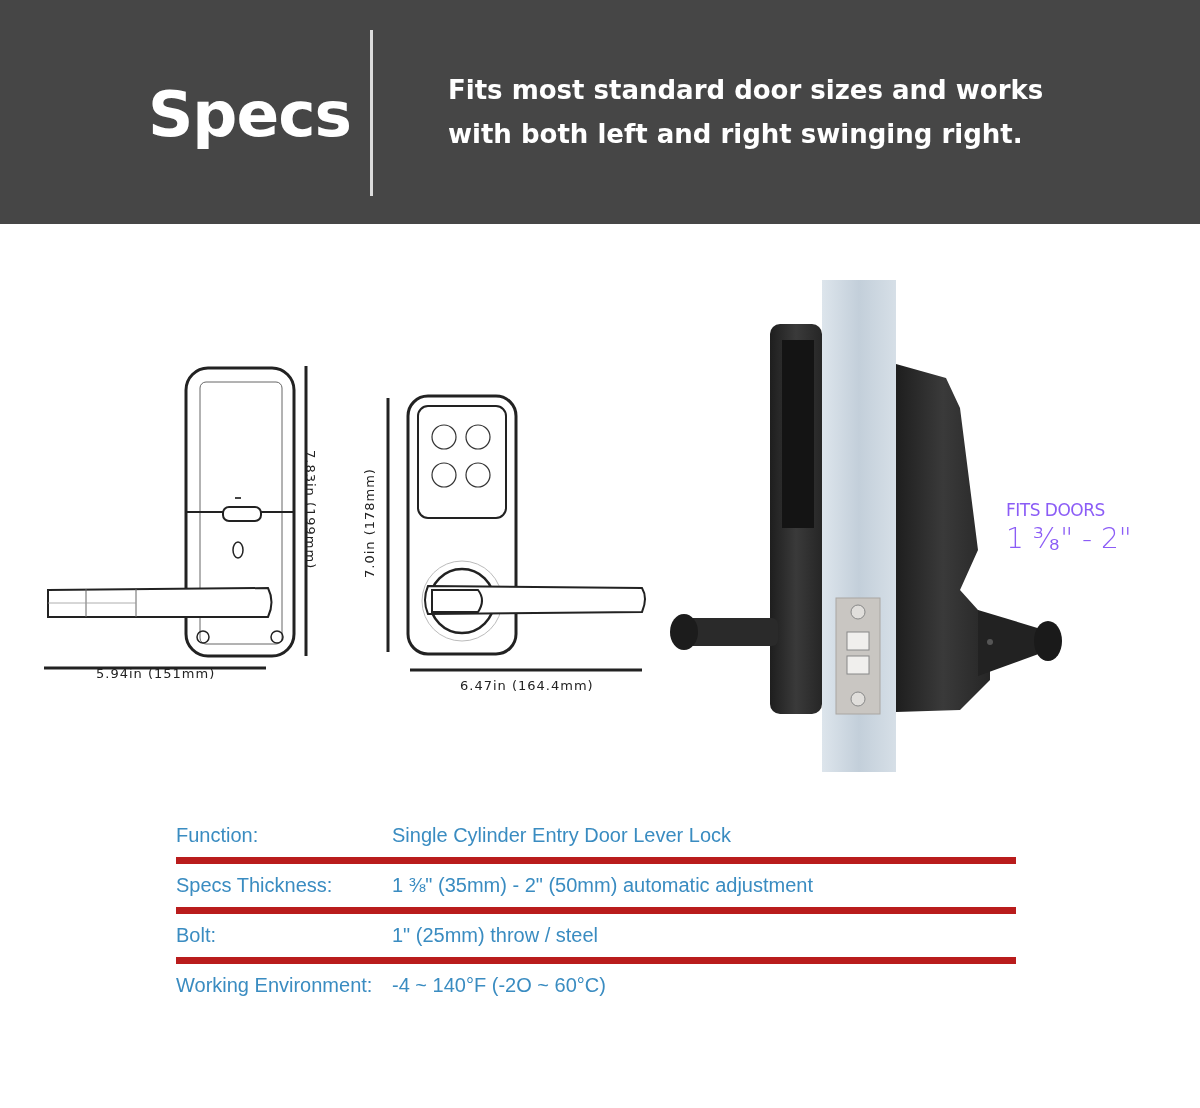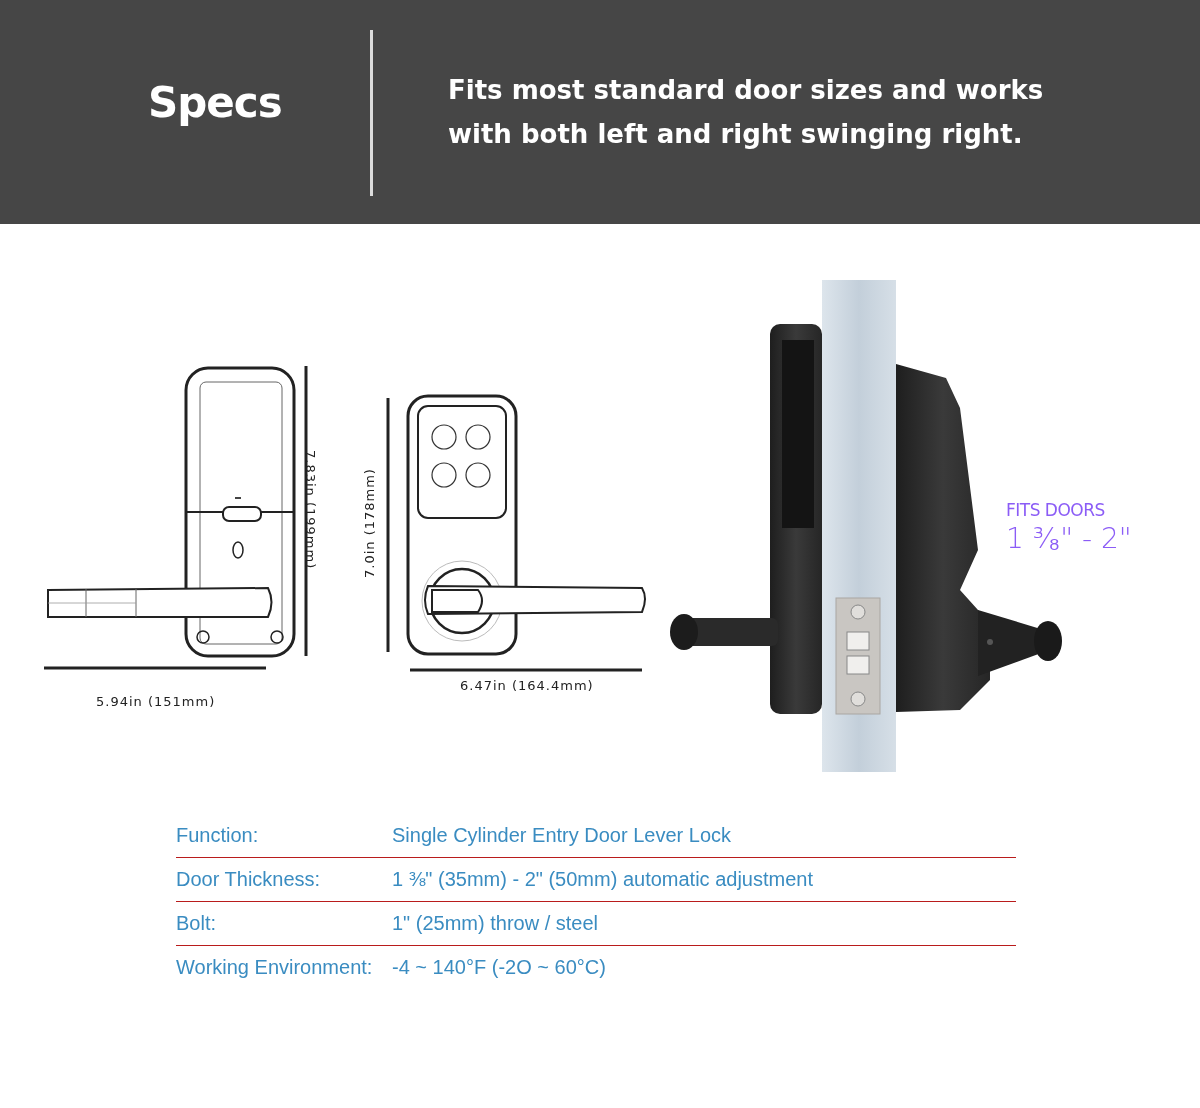--- a/index.html
+++ b/index.html
@@ -4,21 +4,21 @@
 <style>
   html, body { margin: 0; padding: 0; }
   body {
     width: 1200px; height: 1108px; background: #ffffff; position: relative; overflow: hidden;
     font-family: "DejaVu Sans", sans-serif;
   }
   .header {
     position: absolute; left: 0; top: 0; width: 1200px; height: 224px; background: #464646;
   }
   .header-title {
-    position: absolute; left: 148px; top: 78px; color: #ffffff; font-size: 42px; font-weight: bold;
+    position: absolute; left: 148px; top: 78px; color: #ffffff; font-size: 63px; font-weight: bold;
     letter-spacing: -1px;
   }
   .header-divider {
     position: absolute; left: 370px; top: 30px; width: 3px; height: 166px; background: #dcdcdc;
   }
   .header-tagline {
     position: absolute; left: 448px; top: 68px; color: #ffffff; font-size: 26px; font-weight: bold;
     line-height: 44px; width: 720px;
   }
   .dim-label {
@@ -29,21 +29,21 @@
   .fits {
     position: absolute; left: 1006px; top: 500px; color: #8b5cf6;
   }
   .fits-title { font-size: 17px; letter-spacing: -0.5px; }
   .fits-range { font-size: 28px; margin-top: 2px; font-weight: 300; }
   .spec-table {
     position: absolute; left: 176px; top: 814px; width: 840px;
     font-family: "Liberation Sans", sans-serif; color: #3a8cc1; font-size: 20px;
   }
   .spec-row {
-    display: flex; height: 43px; align-items: center; border-bottom: 1px solid #b91c1c;
+    display: flex; height: 43px; align-items: center; border-bottom: 7px solid #b91c1c;
   }
   .spec-row:last-child { border-bottom: none; }
   .spec-label { width: 216px; flex: none; white-space: nowrap; }
   .spec-value { white-space: nowrap; }
 </style>
 </head>
 <body>
 
 <div class="header">
   <div class="header-title">Specs</div>
@@ -68,21 +68,21 @@
 
   <path d="M8 230 L228 228 Q235 242 228 257 L8 257 Z" fill="#fff" stroke="#222" stroke-width="2"></path>
   <line x1="46" y1="229" x2="46" y2="257" stroke="#666" stroke-width="1"></line>
   <line x1="96" y1="229" x2="96" y2="257" stroke="#666" stroke-width="1"></line>
   <line x1="8" y1="243" x2="96" y2="243" stroke="#999" stroke-width="0.8"></line>
 
   <line x1="266" y1="6" x2="266" y2="296" stroke="#222" stroke-width="3"></line>
   <line x1="4" y1="308" x2="226" y2="308" stroke="#222" stroke-width="3"></line>
 </svg>
 <div class="dim-label vert" style="left:318px;top:450px;transform:rotate(90deg) translateX(0) ;">7.83in (199mm)</div>
-<div class="dim-label" style="left:96px;top:694px;">5.94in (151mm)</div>
+<div class="dim-label" style="left:96px;top:666px;">5.94in (151mm)</div>
 
 <svg style="position:absolute;left:380px;top:390px" width="280" height="300" viewBox="0 0 280 300">
   <line x1="8" y1="8" x2="8" y2="262" stroke="#222" stroke-width="3"></line>
   <rect x="28" y="6" width="108" height="258" rx="20" fill="none" stroke="#222" stroke-width="3"></rect>
   <rect x="38" y="16" width="88" height="112" rx="10" fill="none" stroke="#222" stroke-width="2"></rect>
   <circle cx="64" cy="47" r="12" fill="none" stroke="#333" stroke-width="1.2"></circle>
   <circle cx="98" cy="47" r="12" fill="none" stroke="#333" stroke-width="1.2"></circle>
   <circle cx="64" cy="85" r="12" fill="none" stroke="#333" stroke-width="1.2"></circle>
   <circle cx="98" cy="85" r="12" fill="none" stroke="#333" stroke-width="1.2"></circle>
   <circle cx="82" cy="211" r="40" fill="none" stroke="#bbb" stroke-width="1"></circle>
@@ -132,21 +132,21 @@
   <div class="fits-title">FITS DOORS</div>
   <div class="fits-range">1 ³⁄₈" - 2"</div>
 </div>
 
 <div class="spec-table">
   <div class="spec-row">
     <div class="spec-label">Function:</div>
     <div class="spec-value">Single Cylinder Entry Door Lever Lock</div>
   </div>
   <div class="spec-row">
-    <div class="spec-label">Door Thickness:</div>
+    <div class="spec-label">Specs Thickness:</div>
     <div class="spec-value">1 ⅜" (35mm) - 2" (50mm) automatic adjustment</div>
   </div>
   <div class="spec-row">
     <div class="spec-label">Bolt:</div>
     <div class="spec-value">1" (25mm) throw / steel</div>
   </div>
   <div class="spec-row">
     <div class="spec-label">Working Environment:</div>
     <div class="spec-value">-4 ~ 140°F (-2O ~ 60°C)</div>
   </div>

